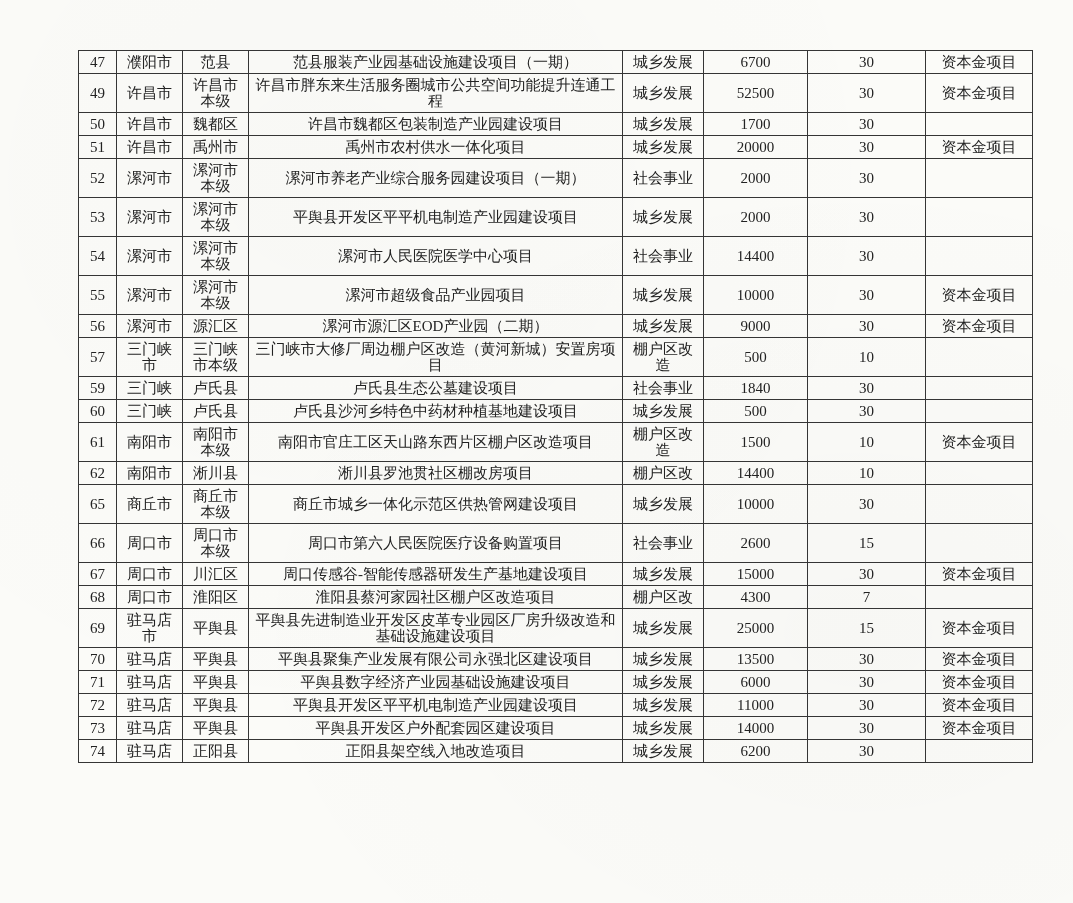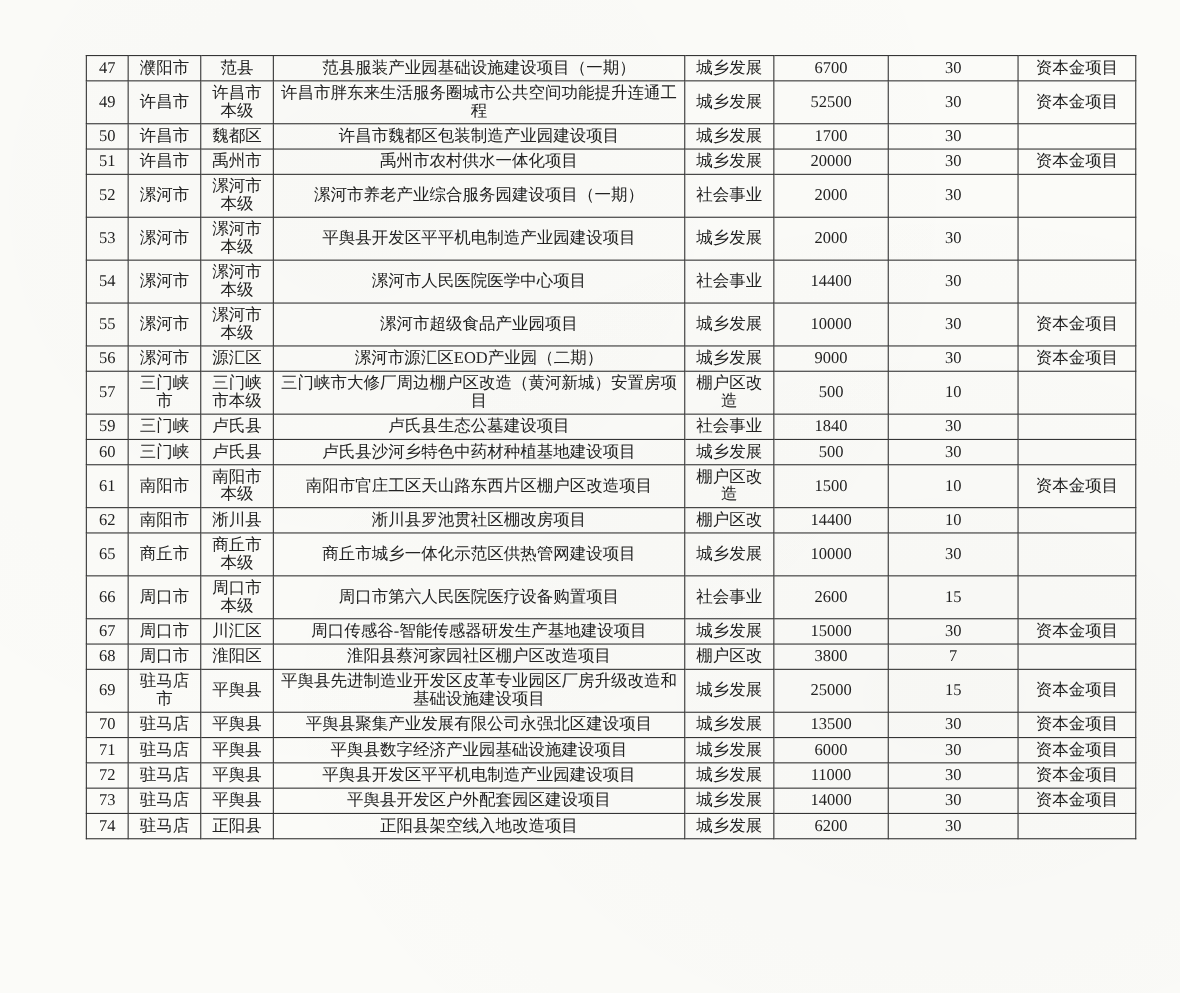--- a/index.html
+++ b/index.html
@@ -243,21 +243,21 @@
     <td class="c-ratio">30</td>
     <td class="c-note">资本金项目</td>
   </tr>
 
   <tr class="doc-row">
     <td class="c-num">68</td>
     <td class="c-city">周口市</td>
     <td class="c-county">淮阳区</td>
     <td class="c-project">淮阳县蔡河家园社区棚户区改造项目</td>
     <td class="c-category">棚户区改</td>
-    <td class="c-amount">3800</td>
+    <td class="c-amount">4300</td>
     <td class="c-ratio">7</td>
     <td class="c-note"></td>
   </tr>
 
   <tr class="doc-row">
     <td class="c-num">69</td>
     <td class="c-city">驻马店市</td>
     <td class="c-county">平舆县</td>
     <td class="c-project">平舆县先进制造业开发区皮革专业园区厂房升级改造和基础设施建设项目</td>
     <td class="c-category">城乡发展</td>

